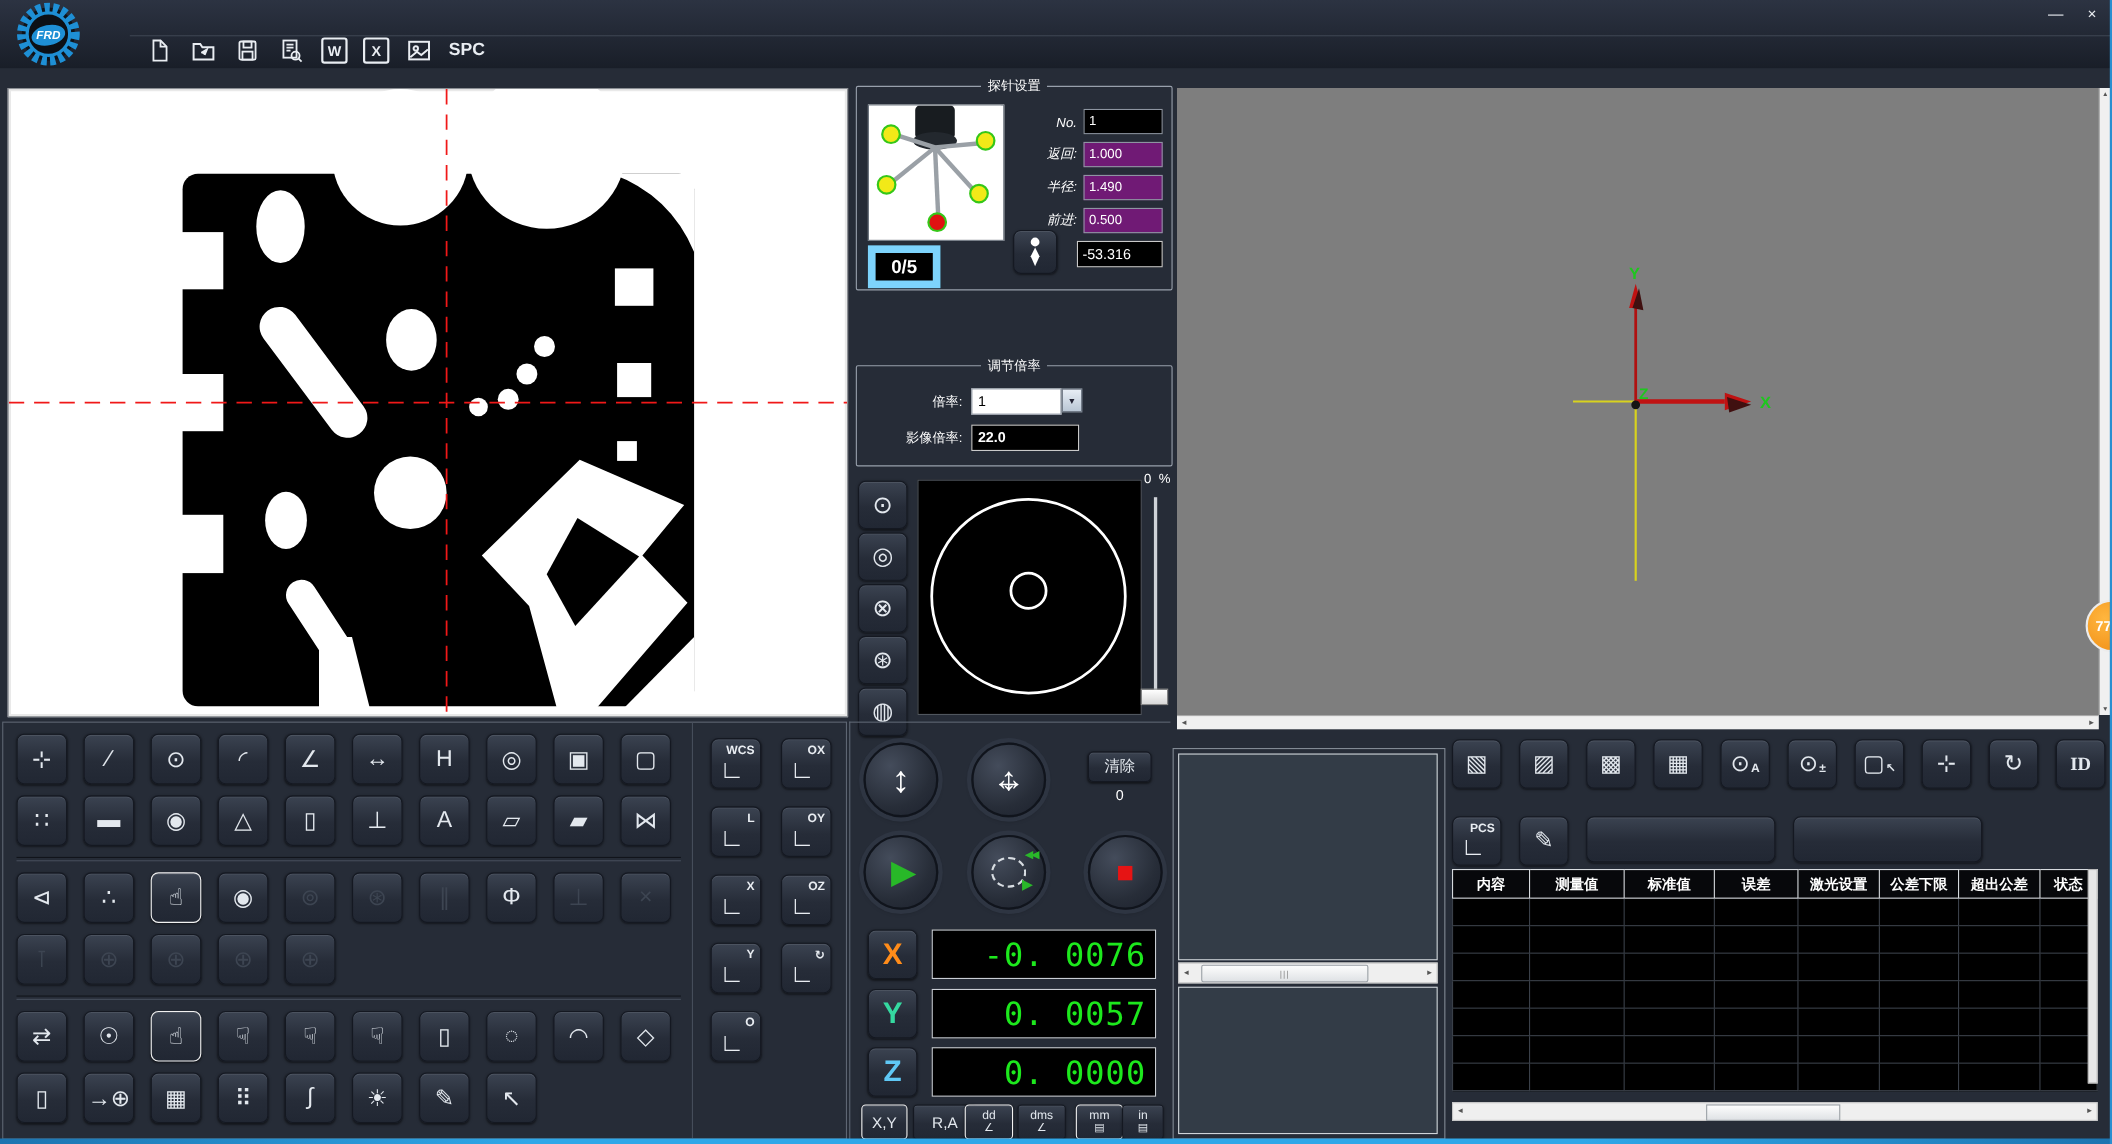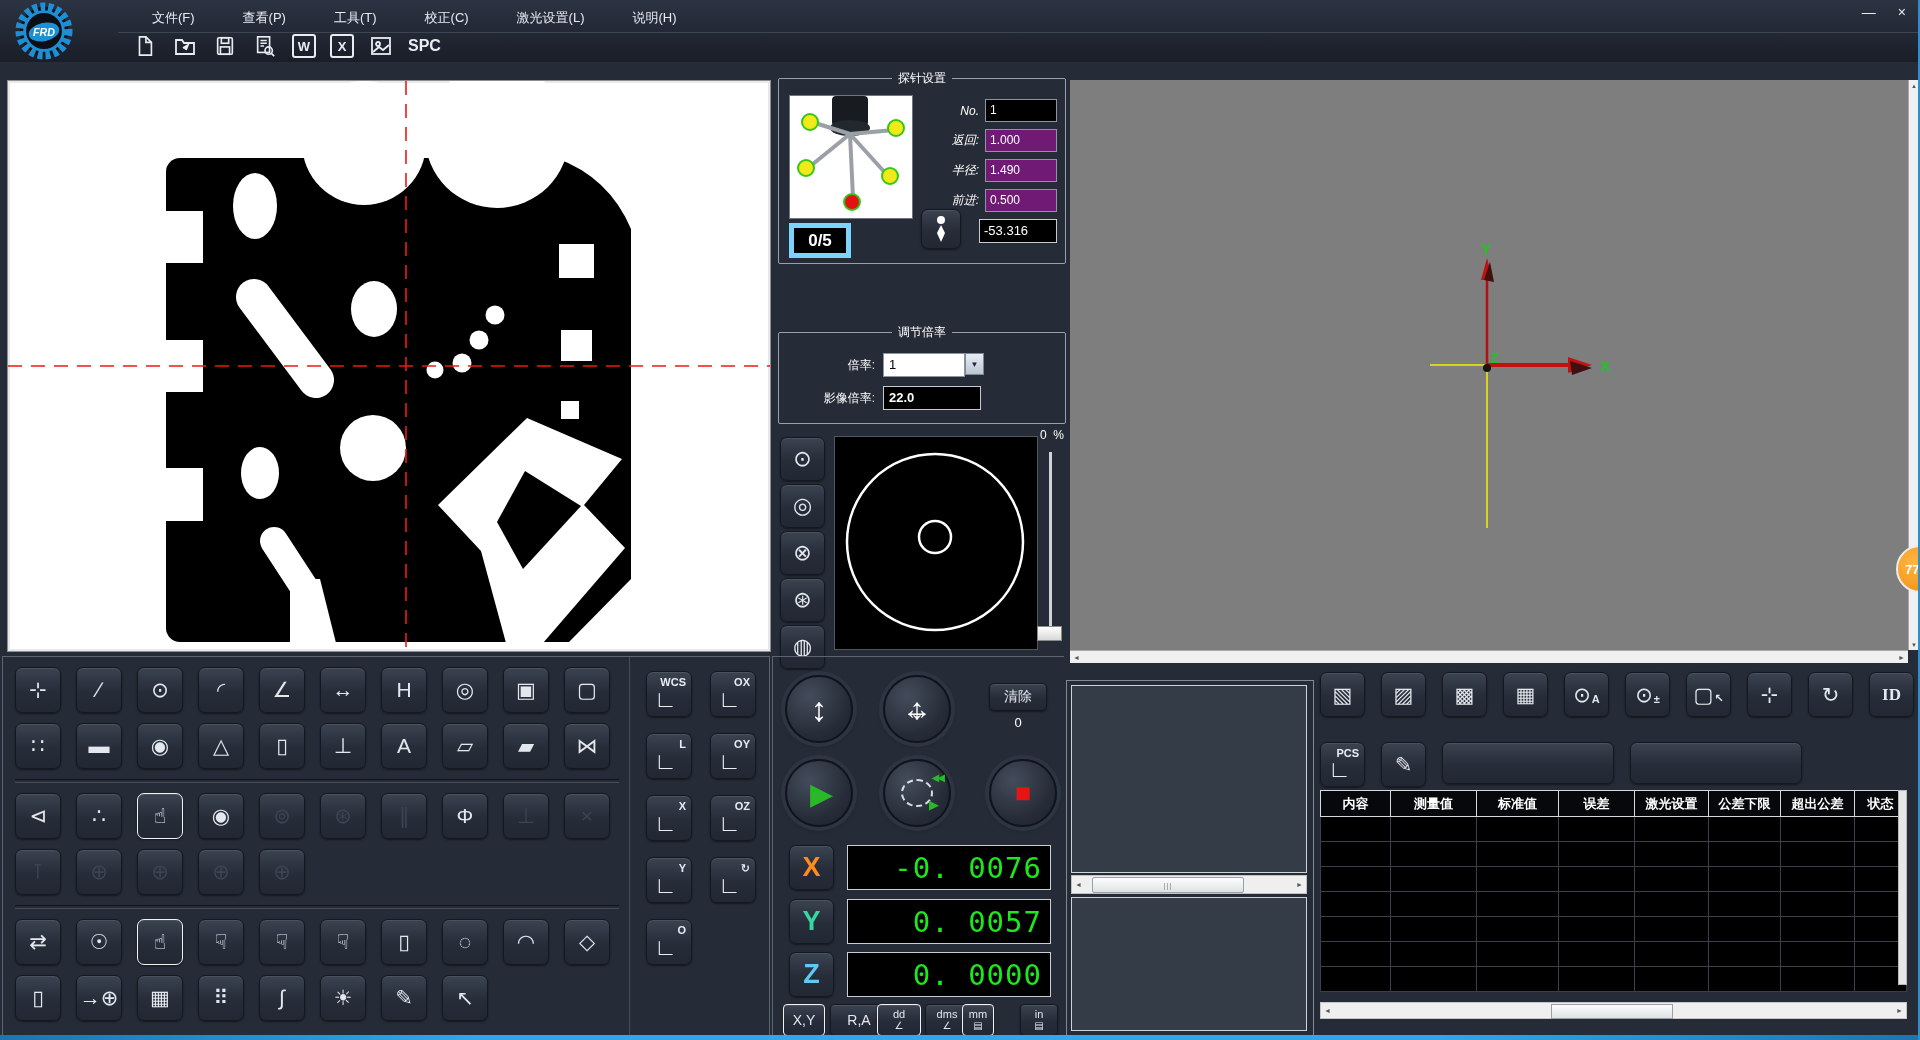--- a/index.html
+++ b/index.html
@@ -59,21 +59,21 @@
              color:#1de81d;font-family:"DejaVu Sans Mono",monospace;font-size:29px;text-align:right;
              padding-right:8px;line-height:45px;letter-spacing:1px;box-sizing:border-box;}
   .unit-btn{position:absolute;top:347px;height:32px;font-size:14px;border-radius:4px;flex-direction:column;line-height:1;}
   .unit-btn .unit-sub{font-size:10px;margin-top:1px;}
   .unit-btn.small{font-size:11px;}
   
   fieldset{position:absolute;border:1px solid #98a0ac;border-radius:2px;margin:0;padding:0;background:transparent;}
   legend{margin:0 auto;padding:0 6px;font-size:12px;color:#fff;}
   #probe-fs{left:778px;top:70px;width:286px;height:192px;}
   #probe-img{position:absolute;left:10px;top:8px;width:122px;height:122px;border:1px solid #6d757f;background:#fff;}
-  #probe-counter{position:absolute;left:10px;top:136px;width:52px;height:25px;background:#000;border:5px solid #7dd3fc;color:#fff;font-size:17px;font-weight:bold;text-align:center;line-height:25px;}
+  #probe-counter{position:absolute;left:10px;top:136px;width:52px;height:25px;background:#000;border:7px solid #7dd3fc;color:#fff;font-size:17px;font-weight:bold;text-align:center;line-height:25px;}
   #probe-btn{position:absolute;left:142px;top:122px;width:40px;height:40px;}
   .p-row{position:absolute;right:8px;display:flex;align-items:center;gap:6px;}
   .p-lbl{width:48px;text-align:right;font-size:12px;color:#fff;font-style:italic;}
   .p-field{width:62px;height:19px;font-size:12px;color:#fff;background:#701a75;border:1px solid #8d95a1;padding:1px 4px;line-height:19px;}
   .p-field.blackbg{background:#000;}
   #probe-z{position:absolute;right:8px;top:132px;width:68px;height:20px;background:#000;border:1px solid #c9c9c9;color:#fff;font-size:13px;padding:1px 4px;line-height:20px;}
   #laser-fs{left:778px;top:266px;width:286px;height:54px;}
   #laser-row{position:absolute;left:30px;top:12px;display:flex;align-items:center;gap:8px;}
   #laser-field{width:84px;height:20px;background:#000;border:1px solid #c9c9c9;color:#fff;font-weight:bold;padding:1px 6px;line-height:20px;}
   #mag-fs{left:778px;top:324px;width:286px;height:98px;}
@@ -130,28 +130,20 @@
 <div id="app">
 
   <div id="titlebar">
     <div id="logo"><svg width="64" height="58" viewBox="0 0 64 60">
    <circle cx="32" cy="30" r="25" fill="#0e1319" stroke="#1e8fd5" stroke-width="9" stroke-dasharray="5 3.1"></circle>
    <circle cx="32" cy="30" r="20" fill="#0c1016" stroke="#1e8fd5" stroke-width="3"></circle>
    <ellipse cx="32" cy="31" rx="16" ry="9.5" fill="#1e8fd5" transform="rotate(-12 32 31)"></ellipse>
    <text x="32" y="35" text-anchor="middle" font-size="11" font-style="italic" font-weight="bold" fill="#fff">FRD</text>
  </svg></div>
     <div id="menu-underline"></div>
-    <div id="menu">
-        <div class="menu-item">文件(F)</div>
-        <div class="menu-item">查看(P)</div>
-        <div class="menu-item">工具(T)</div>
-        <div class="menu-item">校正(C)</div>
-        <div class="menu-item">激光设置(L)</div>
-        <div class="menu-item">说明(H)</div>
-      </div>
     <div id="winctl">
       <span>—</span>
       <span>×</span>
     </div>
     <div id="toolbar">
         <div class="tb-icon">
           <svg width="22" height="24" viewBox="0 0 24 24" fill="none" stroke="#e9edf2" stroke-width="1.8">
             <path d="M6 2 H13 L19 8 V22 H6 Z"></path>
             <path d="M13 2 V8 H19"></path>
           </svg>
@@ -496,21 +488,21 @@
           <span>R,A</span>
         </div>
         <div class="btn unit-btn sel small" style="left:104px;width:44px">
           <span>dd</span>
           <span class="unit-sub">∠</span>
         </div>
         <div class="btn unit-btn  small" style="left:152px;width:44px">
           <span>dms</span>
           <span class="unit-sub">∠</span>
         </div>
-        <div class="btn unit-btn sel small" style="left:189px;width:32px">
+        <div class="btn unit-btn sel small" style="left:205px;width:43px">
           <span>mm</span>
           <span class="unit-sub">▤</span>
         </div>
         <div class="btn unit-btn  small" style="left:247px;width:38px">
           <span>in</span>
           <span class="unit-sub">▤</span>
         </div>
       </div>
   </div>
 

